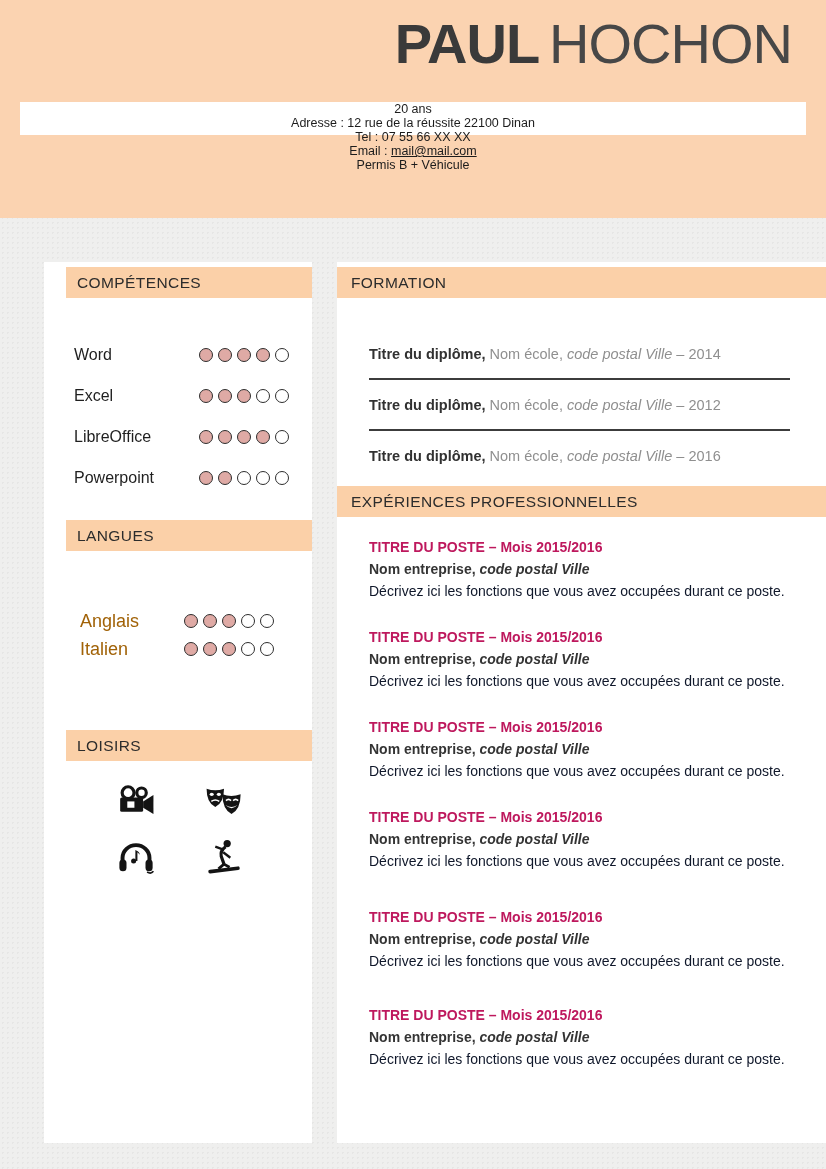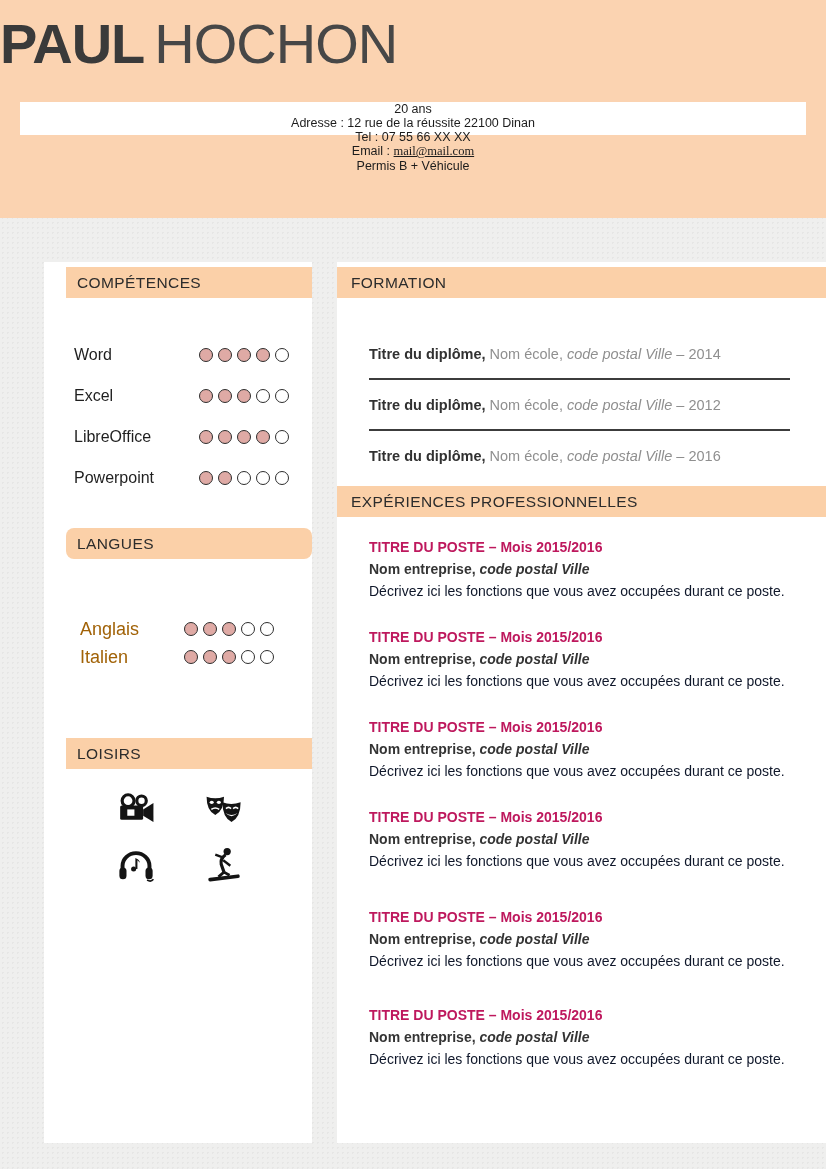--- a/index.html
+++ b/index.html
@@ -15,21 +15,22 @@
     background-image: radial-gradient(rgba(0,0,0,0.04) 1px, transparent 1px);
     background-size:5px 5px;
     position:relative;
   }
   
   .header {
     height:218px;
     background:#fbd3b1;
   }
   .name-line {
-    padding:16px 24px 0 0;
+    padding:16px 34px 0 0;
+    text-align:right;
     font-size:56px;
     line-height:1.0;
     letter-spacing:-1px;
     white-space:nowrap;
   }
   .name-first { font-weight:700; color:#3a3a3a; }
   .name-last  { font-weight:400; color:#474747; margin-left:10px; }
   .subtitle {
     margin-top:17px;
     padding-right:30px;
@@ -45,21 +46,21 @@
     background:#ffffff;
     display:flex;
     align-items:center;
     justify-content:space-between;
     padding:0 12px;
     font-size:12.5px;
     color:#1c1c1c;
     white-space:nowrap;
     flex-direction:column;
   }
-  .info-bar a { color:#1c1c1c; text-decoration:underline;font-family:Liberation Serif, serif; }
+  .info-bar a { color:#1c1c1c; text-decoration:underline; }
   
   .content {
     position:absolute;
     top:262px; left:0; right:0; bottom:26px;
     display:flex;
     padding-left:44px;
   }
   .col-left  { width:268px; background:#ffffff; margin-right:25px; }
   .col-right { flex:1; background:#ffffff; }
   
@@ -80,21 +81,21 @@
   .skills-list { margin-top:36px; }
   .skill-row {
     height:41px;
     display:flex;
     align-items:center;
     justify-content:space-between;
     padding:0 23px 0 30px;
     font-size:16px;
     color:#1f1f1f;
   }
-  .bar-langues { margin-top:30px;border-radius:8px; }
+  .bar-langues { margin-top:22px; }
   .langs-list { margin-top:56px; }
   .lang-row {
     height:28px;
     display:flex;
     align-items:center;
     justify-content:space-between;
     padding:0 38px 0 36px;
     font-size:18px;
     color:#a16207;
   }

